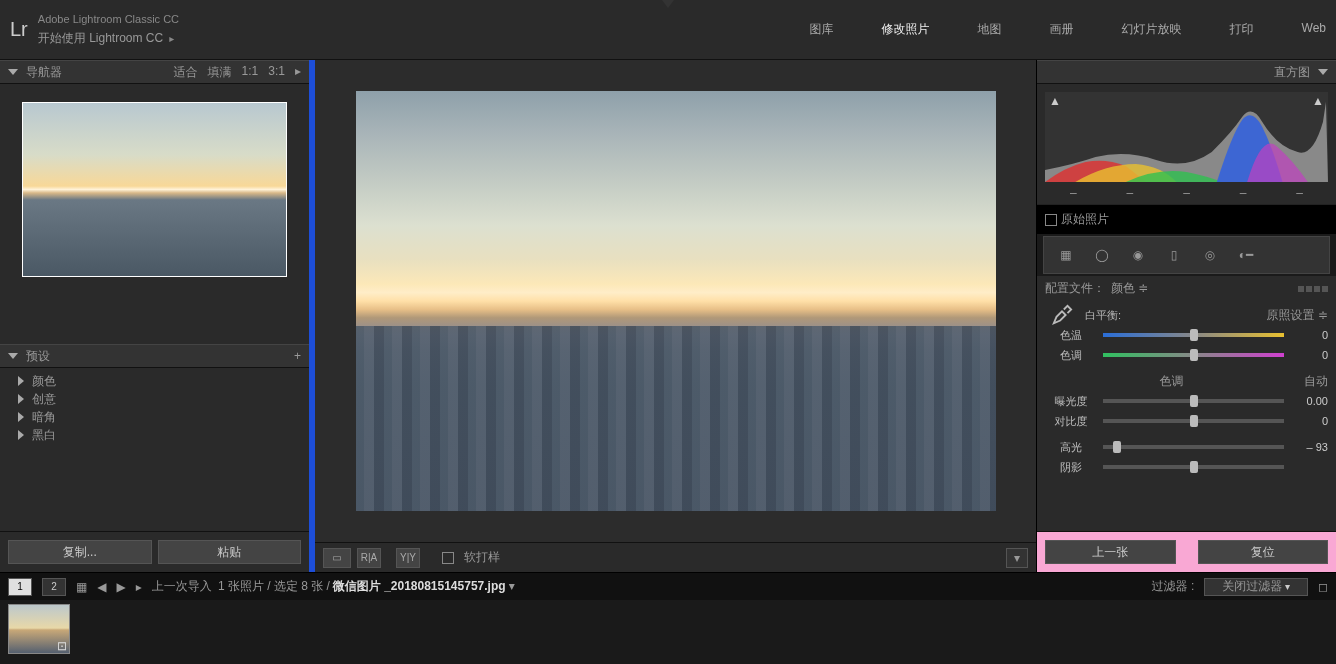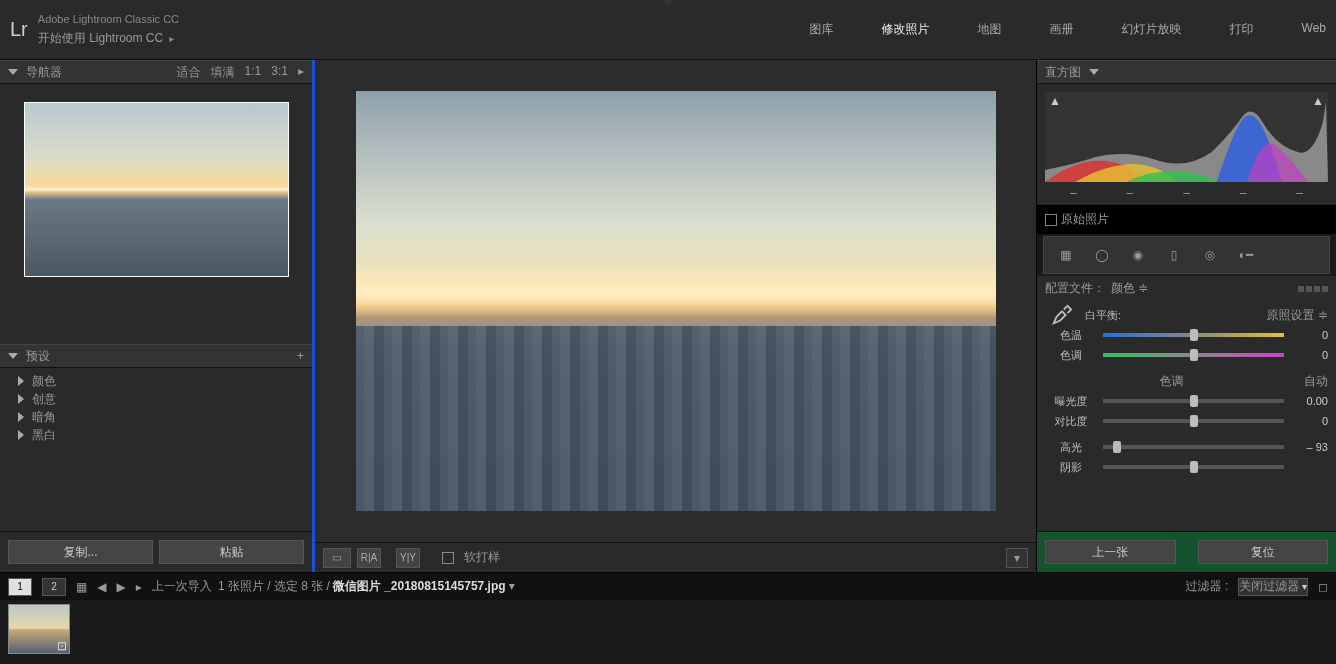--- a/index.html
+++ b/index.html
@@ -6,21 +6,21 @@
 body{width:1336px;height:664px;background:#1a1a1a;overflow:hidden;display:flex;flex-direction:column}
 .topbar{height:60px;background:#2a2a2a;display:flex;align-items:center;padding:0 10px;border-bottom:1px solid #111}
 .logo{font-size:20px;color:#ccc;font-weight:300;margin-right:10px}
 .brand{display:flex;flex-direction:column;line-height:1.2}
 .brand-sub{font-size:11px;color:#888}
 .brand-main{font-size:16px;color:#ccc}
 .navlinks{margin-left:auto;display:flex;gap:48px;font-size:14px}
 .navlinks span{color:#aaa;cursor:pointer}
 .navlinks .active{color:#eee}
 .main{flex:1;display:flex;min-height:0}
-.left{width:315px;display:flex;flex-direction:column;border-right:3px solid #1d4ed8}
+.left{width:315px;display:flex;flex-direction:column;border-right:6px solid #1d4ed8}
 .right{width:300px;display:flex;flex-direction:column;border-left:1px solid #000}
 .center{flex:1;display:flex;flex-direction:column;background:#2a2a2a;min-width:0}
 .panelhead{background:#333;height:24px;display:flex;align-items:center;padding:0 8px;font-size:13px;color:#ccc;border-top:1px solid #444;border-bottom:1px solid #111}
 .tri{width:0;height:0;border-top:6px solid #aaa;border-left:5px solid transparent;border-right:5px solid transparent;margin-right:8px}
 .tri-r{width:0;height:0;border-left:6px solid #aaa;border-top:5px solid transparent;border-bottom:5px solid transparent;margin-right:8px}
 .sp{flex:1}
 .nav-thumb-wrap{background:#2a2a2a;padding:18px;display:flex;justify-content:center;flex:0 0 260px}
 .nav-thumb{width:265px;height:175px;border:1px solid #fff;background:linear-gradient(180deg,#b8c8d0 0%,#d8dcc8 30%,#f8d898 48%,#fff2d8 50%,#d8b888 52%,#6a7884 56%,#4a5864 100%)}
 .presets{background:#2a2a2a;flex:1;padding:4px 8px}
 .preset-item{display:flex;align-items:center;height:18px;padding-left:10px;color:#bbb;cursor:pointer}
@@ -65,21 +65,21 @@
 .filmstrip{height:64px;background:#1a1a1a;padding:4px 8px}
 .fthumb{width:62px;height:50px;border:1px solid #888;background:linear-gradient(180deg,#bcc8cc 0%,#e8d8a8 48%,#c8a878 52%,#556070 100%);position:relative}
 .fthumb::after{content:"⊡";position:absolute;right:2px;bottom:0;font-size:12px;color:#ddd}
 .navopts{margin-left:auto;display:flex;gap:10px;color:#ccc;font-size:11px}
 .navopts span{cursor:pointer}
 .arrow{margin-left:6px;color:#888;font-size:10px}
 .grid2{margin-left:auto;display:flex;gap:2px}
 .gsq{width:6px;height:6px;background:#555}
 .eyedrop{width:34px;height:22px;margin:4px 0}
 .seg{display:flex;gap:15px}
-.sidefoot{display:flex;gap:22px;padding:8px;background:#14532d;border-top:1px solid #111}
+.sidefoot{display:flex;gap:22px;padding:8px;background:#f9a8d4;border-top:1px solid #111}
 .caret{width:0;height:0;border-left:6px solid transparent;border-right:6px solid transparent;border-top:8px solid #333;position:absolute;left:50%;top:0;transform:translateX(-50%)}
 .viewer-dd{width:22px;height:20px;background:#333;border:1px solid #555;margin-left:auto;display:flex;align-items:center;justify-content:center}
 </style>
 </head>
 <body>
 
 <div class="caret"></div>
 
 <div class="topbar">
  <span class="logo">Lr</span>
@@ -156,21 +156,21 @@
     <div class="tbtn">Y|Y</div>
    </div>
    <span style="width:10px"></span>
    <span class="checkbox"></span>
    <span>软打样</span>
    <div class="viewer-dd">▾</div>
   </div>
  </div>
 
  <div class="right">
-  <div class="panelhead" style="justify-content:flex-start">
+  <div class="panelhead" style="justify-content:flex-end">
    <span>直方图</span>
    <span class="tri" style="margin-left:8px;margin-right:0"></span>
   </div>
   <div class="histpanel">
    <div class="hist">
     <svg viewBox="0 0 280 90" preserveAspectRatio="none">
      <path d="M0 90 L0 78 Q30 72 50 65 Q80 58 110 68 Q140 78 165 60 Q185 40 195 25 Q205 12 215 30 Q230 55 250 60 Q265 65 275 30 L278 10 L280 90 Z" fill="#d0d0d0" opacity=".55"></path>
      <path d="M0 90 Q20 75 40 70 Q60 66 80 74 L100 90 Z" fill="#e03030" opacity=".8"></path>
      <path d="M30 90 Q60 72 90 72 Q115 74 130 90 Z" fill="#e8c030" opacity=".8"></path>
      <path d="M80 90 Q110 76 140 80 Q160 84 175 90 Z" fill="#30c050" opacity=".8"></path>
@@ -282,19 +282,19 @@
  <div class="pagebtn">2</div>
  <span>▦</span>
  <span>◀</span>
  <span>▶</span>
  <span>▸</span>
  <span class="crumb">
   <span>上一次导入</span>&nbsp;&nbsp;<span>1 张照片 / 选定 8 张</span>&nbsp;<span>/</span>&nbsp;<b>微信图片 _20180815145757.jpg</b>&nbsp;<span>▾</span>
  </span>
  <span class="sp"></span>
  <span>过滤器 :</span>
- <span class="pagebtn" style="width:auto;padding:0 0"><span>关闭过滤器</span>&nbsp;▾</span>
+ <span class="pagebtn" style="width:auto;padding:0 17px"><span>关闭过滤器</span>&nbsp;▾</span>
  <span>◻</span>
 </div>
 
 <div class="filmstrip">
  <div class="fthumb"></div>
 </div>
 
 </body></html>

